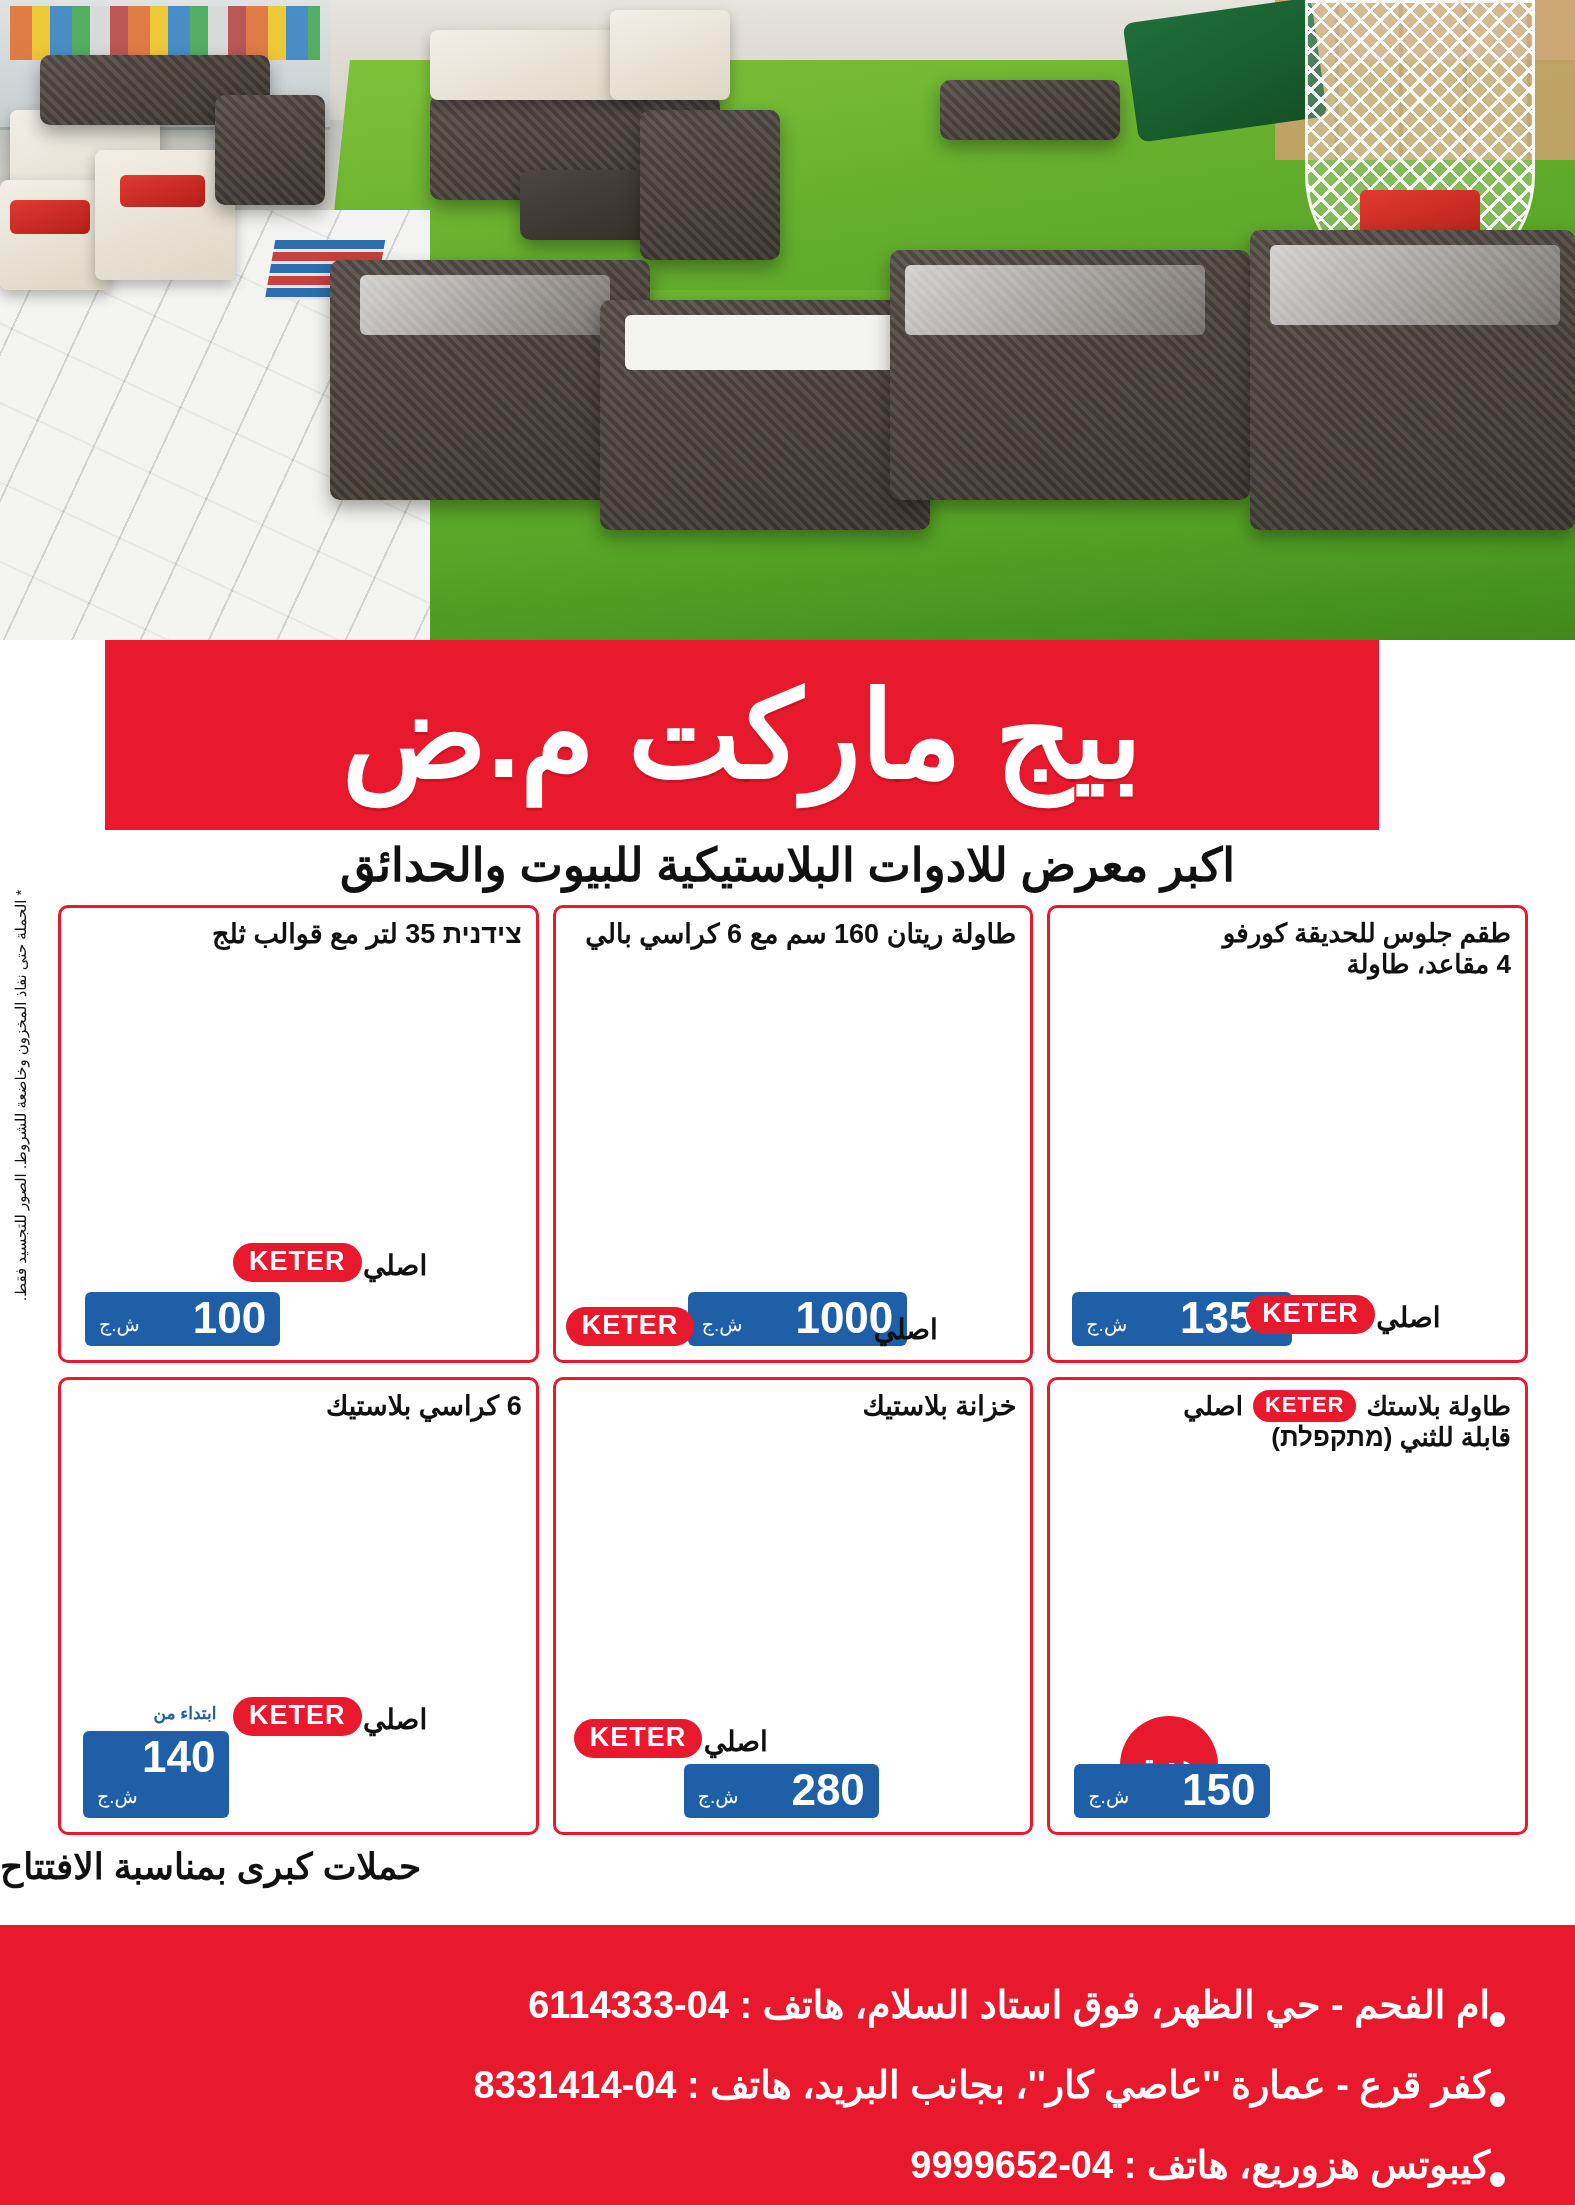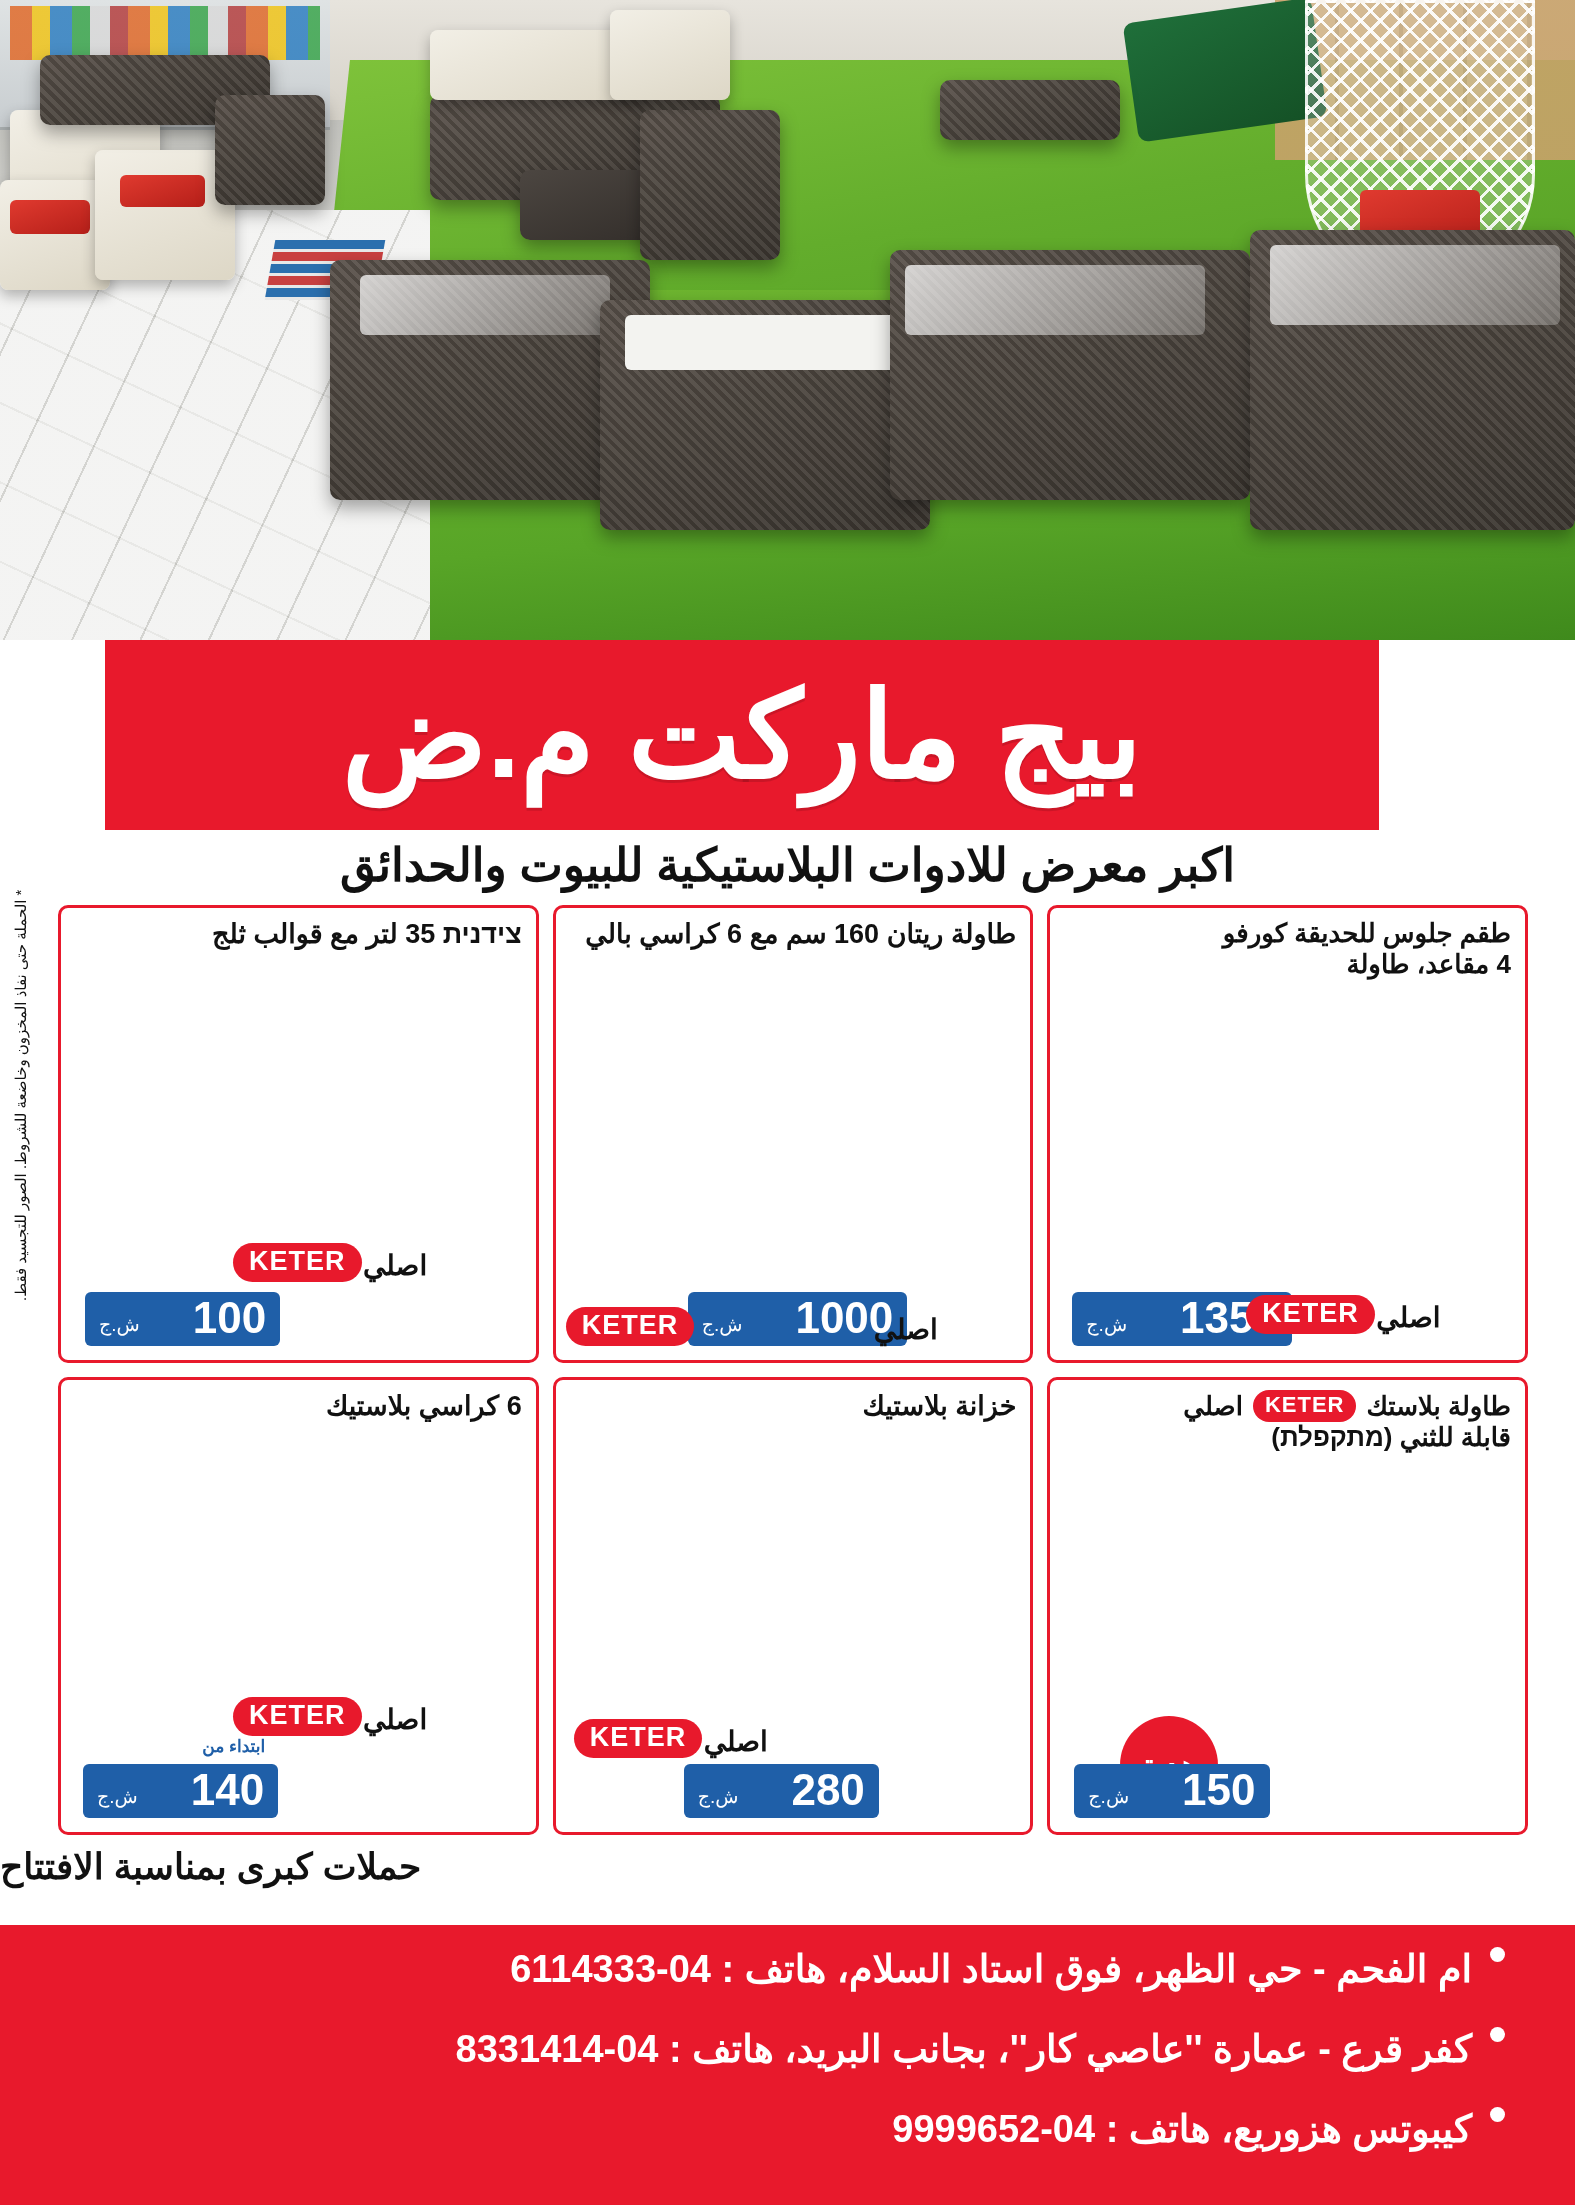--- a/index.html
+++ b/index.html
@@ -251,23 +251,22 @@
   
   .footer {
     position: absolute;
     left: 0; top: 1925px;
     width: 1575px; height: 280px;
     background: #e8192c;
     padding: 22px 70px 10px 70px;
   }
   .frow {
     display: flex;
-    align-items: flex-start;
+    align-items: flex-end;
     justify-content: flex-start;
-    gap: 18px;
     color: #fff;
     font-size: 38px;
     font-weight: bold;
     height: 80px;
     direction: rtl;
   }
   .bullet {
     width: 15px; height: 15px; border-radius: 50%;
     background: #fff; flex: 0 0 auto;
   }
@@ -441,21 +440,21 @@
         
         
         
         
         
         
         
         
         
       </div>
-      <div class="pricebox" style="left:22px;">
+      <div class="pricebox" style="left:22px;flex-direction:column;">
         <span class="from">ابتداء من</span>
         <span class="amount">140</span>
         <span class="cur">ش.ج</span>
       </div>
       <div class="keter" style="left:172px; bottom:96px;">KETER</div>
       <div class="asli" style="left:302px; bottom:96px;">اصلي</div>
     </div>
 
   </div>
 

